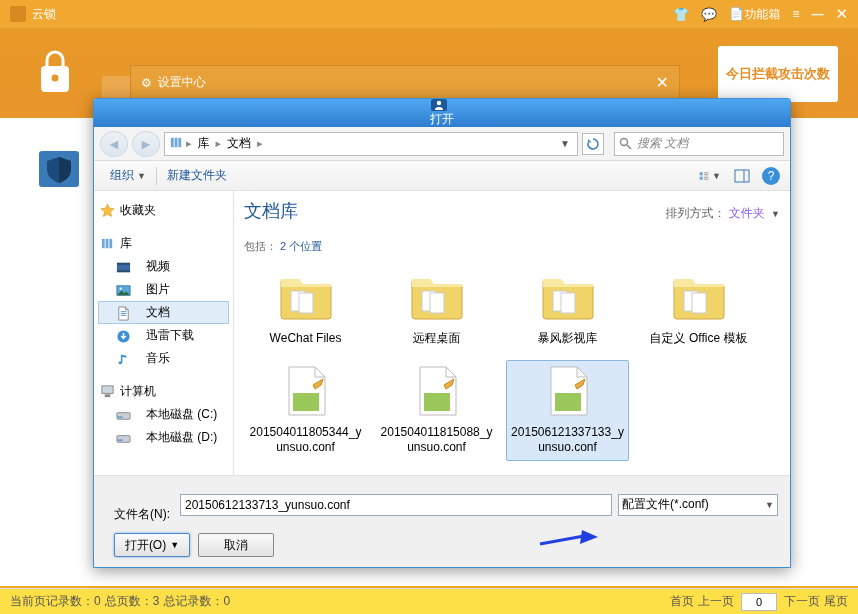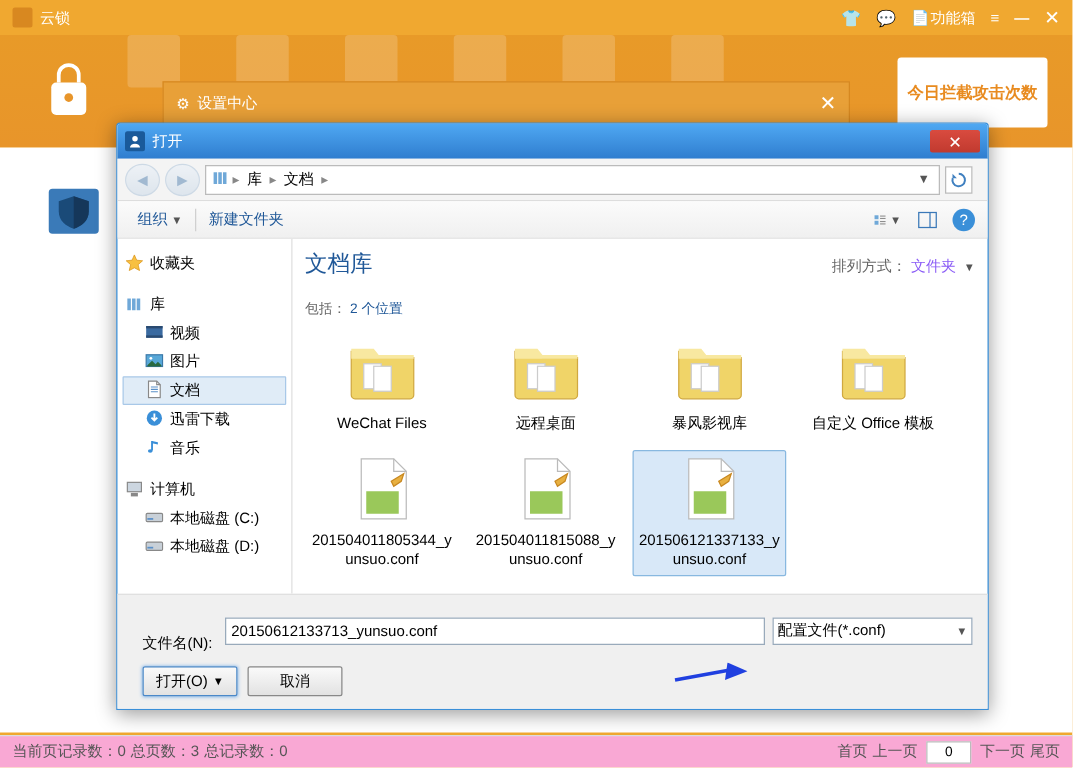--- a/index.html
+++ b/index.html
@@ -5,38 +5,38 @@
 * { box-sizing: border-box; margin: 0; padding: 0; }
 body { font-family: "Microsoft YaHei", sans-serif; font-size: 12px; background: #fff; width: 858px; height: 614px; position: relative; overflow: hidden; }
 
 
 .app-bg { position: absolute; inset: 0; background: #f0a830; }
 .app-titlebar { height: 28px; background: #f0a830; display: flex; align-items: center; padding: 0 10px; color: #fff; }
 .app-title-icon { width: 16px; height: 16px; background: #d88820; border-radius: 2px; margin-right: 6px; }
 .app-title { flex: 1; }
 .app-titlebar-right { display: flex; gap: 12px; align-items: center; }
 
-.app-header { height: 90px; background: linear-gradient(#e89a28,#e8952a); position: relative; display:flex; align-items:flex-start; padding-left:102px; gap:45px;}
+.app-header { height: 90px; background: linear-gradient(#e89a28,#e8952a); position: relative; display:flex; align-items:flex-end; padding-left:102px; gap:45px;}
 .app-header-lock { position:absolute; left:35px; top:20px; width:40px; height:50px; }
 .hdr-ico { width:42px; height:42px; background: rgba(255,255,255,0.18); border-radius:3px; }
 .today-block { position:absolute; right:20px; top:18px; width:120px; height:56px; background:#fff; border-radius:3px; display:flex; align-items:center; justify-content:center; color:#e88b20; font-size:13px; font-weight:bold;}
 .app-body { position:absolute; top:118px; left:0; right:0; bottom:28px; background:#fff; }
 .app-sidebar-icon { position:absolute; left:35px; top:145px; width:48px; height:48px; }
-.app-bottom { position:absolute; left:0; right:0; bottom:0; height:26px; background:#f9a8d4; border-top:1px solid #ddd; display:flex; align-items:center; padding:0 10px; font-size:12px; color:#555; gap:4px;}
+.app-bottom { position:absolute; left:0; right:0; bottom:0; height:26px; background:#fde047; border-top:1px solid #ddd; display:flex; align-items:center; padding:0 10px; font-size:12px; color:#555; gap:4px;}
 .app-bottom .spacer { flex:1; }
 .page-input { width:36px; height:18px; border:1px solid #bbb; text-align:center; font-size:11px; margin:0 3px;}
 
 
 .settings-win { position:absolute; left:130px; top:65px; width:550px; height:35px; background:#e8a038; border:1px solid #d68820; display:flex; align-items:center; padding:0 10px; color:#fff; }
 .settings-win .gear { margin-right:6px; }
 .settings-win .close { margin-left:auto; font-size:16px; }
 
 
 .dialog { position:absolute; left:93px; top:98px; width:698px; height:470px; background:#fff; border:1px solid #3a8fd8; border-radius:3px 3px 0 0; box-shadow:0 3px 16px rgba(0,0,0,0.4); display:flex; flex-direction:column; }
-.dlg-title { height:28px; background: linear-gradient(#4fa8f2, #2f7dcf); display:flex; align-items:center; padding:0 6px; color:#fff; border-radius:2px 2px 0 0; }
+.dlg-title { height:28px; background: linear-gradient(#4fa8f2, #2f7dcf); display:flex; align-items:center; padding:0 6px; color:#fff; border-radius:2px 2px 0 0;flex-direction:column; }
 .dlg-title-icon { width:16px; height:16px; background:#1a5a9a; border-radius:2px; margin-right:6px; display:flex; align-items:center; justify-content:center; }
 .dlg-title-text { flex:1; font-size:12px; }
 .dlg-close { width:40px; height:18px; background: linear-gradient(#d94b3f,#c13a2f); border-radius:2px; display:flex; align-items:center; justify-content:center; color:#fff; font-size:13px; }
 
 .dlg-nav { height:34px; background:#f4f4f4; border-bottom:1px solid #ddd; display:flex; align-items:center; padding:0 6px; gap:4px; }
 .nav-btn { width:28px; height:26px; border-radius:50%; background:linear-gradient(#e8f0f8,#c8d8e8); border:1px solid #a8c0d8; display:flex; align-items:center; justify-content:center; color:#5080b0; font-size:14px;}
 .nav-btn.disabled { opacity:0.5; }
 .breadcrumb { flex:1; height:24px; border:1px solid #bbb; background:#fff; display:flex; align-items:center; padding:0 4px; gap:2px; font-size:12px; }
 .bc-seg { padding:0 4px; }
 .bc-sep { color:#888; font-size:11px;}
@@ -51,21 +51,21 @@
 .dropdown-arrow { font-size:9px; color:#555; margin-left:3px; }
 .tool-right { margin-left:auto; display:flex; align-items:center; gap:8px; }
 .tool-right-btn { width:24px; height:22px; border:1px solid transparent; display:flex; align-items:center; justify-content:center; }
 .help-icon { width:18px; height:18px; border-radius:50%; background:#3a8fd8; color:#fff; font-size:12px; display:flex; align-items:center; justify-content:center;}
 
 .dlg-main { flex:1; display:flex; overflow:hidden; }
 .tree { width:140px; border-right:1px solid #e0e0e0; padding:8px 4px; overflow:auto; }
 .tree-group { margin-bottom:10px; }
 .tree-head { display:flex; align-items:center; gap:5px; padding:3px 2px; font-size:12px; }
 .tree-head .ico { width:15px; height:15px; }
-.tree-item { display:flex; align-items:flex-start; gap:5px; padding:3px 2px 3px 18px; font-size:12px; }
+.tree-item { display:flex; align-items:flex-end; gap:15px; padding:3px 2px 3px 18px; font-size:12px; }
 .tree-item.selected { background:#e0ecf7; border:1px solid #a8c8e8; border-radius:1px; padding-left:17px; padding-top:2px; padding-bottom:2px;}
 .ico { width:15px; height:15px; display:inline-block; }
 
 .file-area { flex:1; display:flex; flex-direction:column; padding:8px 10px; overflow:auto; }
 .lib-head { display:flex; align-items:baseline; gap:20px; margin-bottom:16px; }
 .lib-title { font-size:18px; color:#205898; font-weight:normal; }
 .lib-arrange { margin-left:auto; font-size:12px; color:#666; }
 .lib-arrange a { color:#8b5cf6; }
 .lib-sub { font-size:11px; color:#666; margin-bottom:12px; }
 .lib-sub a { color:#205898; }
@@ -180,20 +180,29 @@
       <span class="bc-sep">▸</span>
       <span class="bc-seg">文档</span>
       <span class="bc-sep">▸</span>
       <span class="bc-dropdown">▼</span>
     </div>
     <div class="bc-refresh">
       <svg width="14" height="14" viewBox="0 0 14 14">
           <path d="M7 2 a5 5 0 1 1 -4.8 3.5" stroke="#4080c0" stroke-width="1.6" fill="none"></path>
           <path d="M2 2 l0 3.5 l3.5 0 z" fill="#4080c0"></path>
         </svg>
+    </div>
+    <div class="search-box">
+      <span class="s-icon">
+        <svg width="13" height="13" viewBox="0 0 13 13">
+            <circle cx="5" cy="5" r="3.5" stroke="#888" fill="none" stroke-width="1.4"></circle>
+            <line x1="8" y1="8" x2="12" y2="12" stroke="#888" stroke-width="1.6"></line>
+          </svg>
+      </span>
+      <span>搜索 文档</span>
     </div>
   </div>
 
   <div class="dlg-toolbar">
     <span class="tool-link"><span>组织</span><span class="dropdown-arrow">▼</span></span>
     <span class="tool-sep"></span>
     <span class="tool-link">新建文件夹</span>
     <div class="tool-right">
       <span class="tool-right-btn">
           <svg width="16" height="16" viewBox="0 0 16 16">

